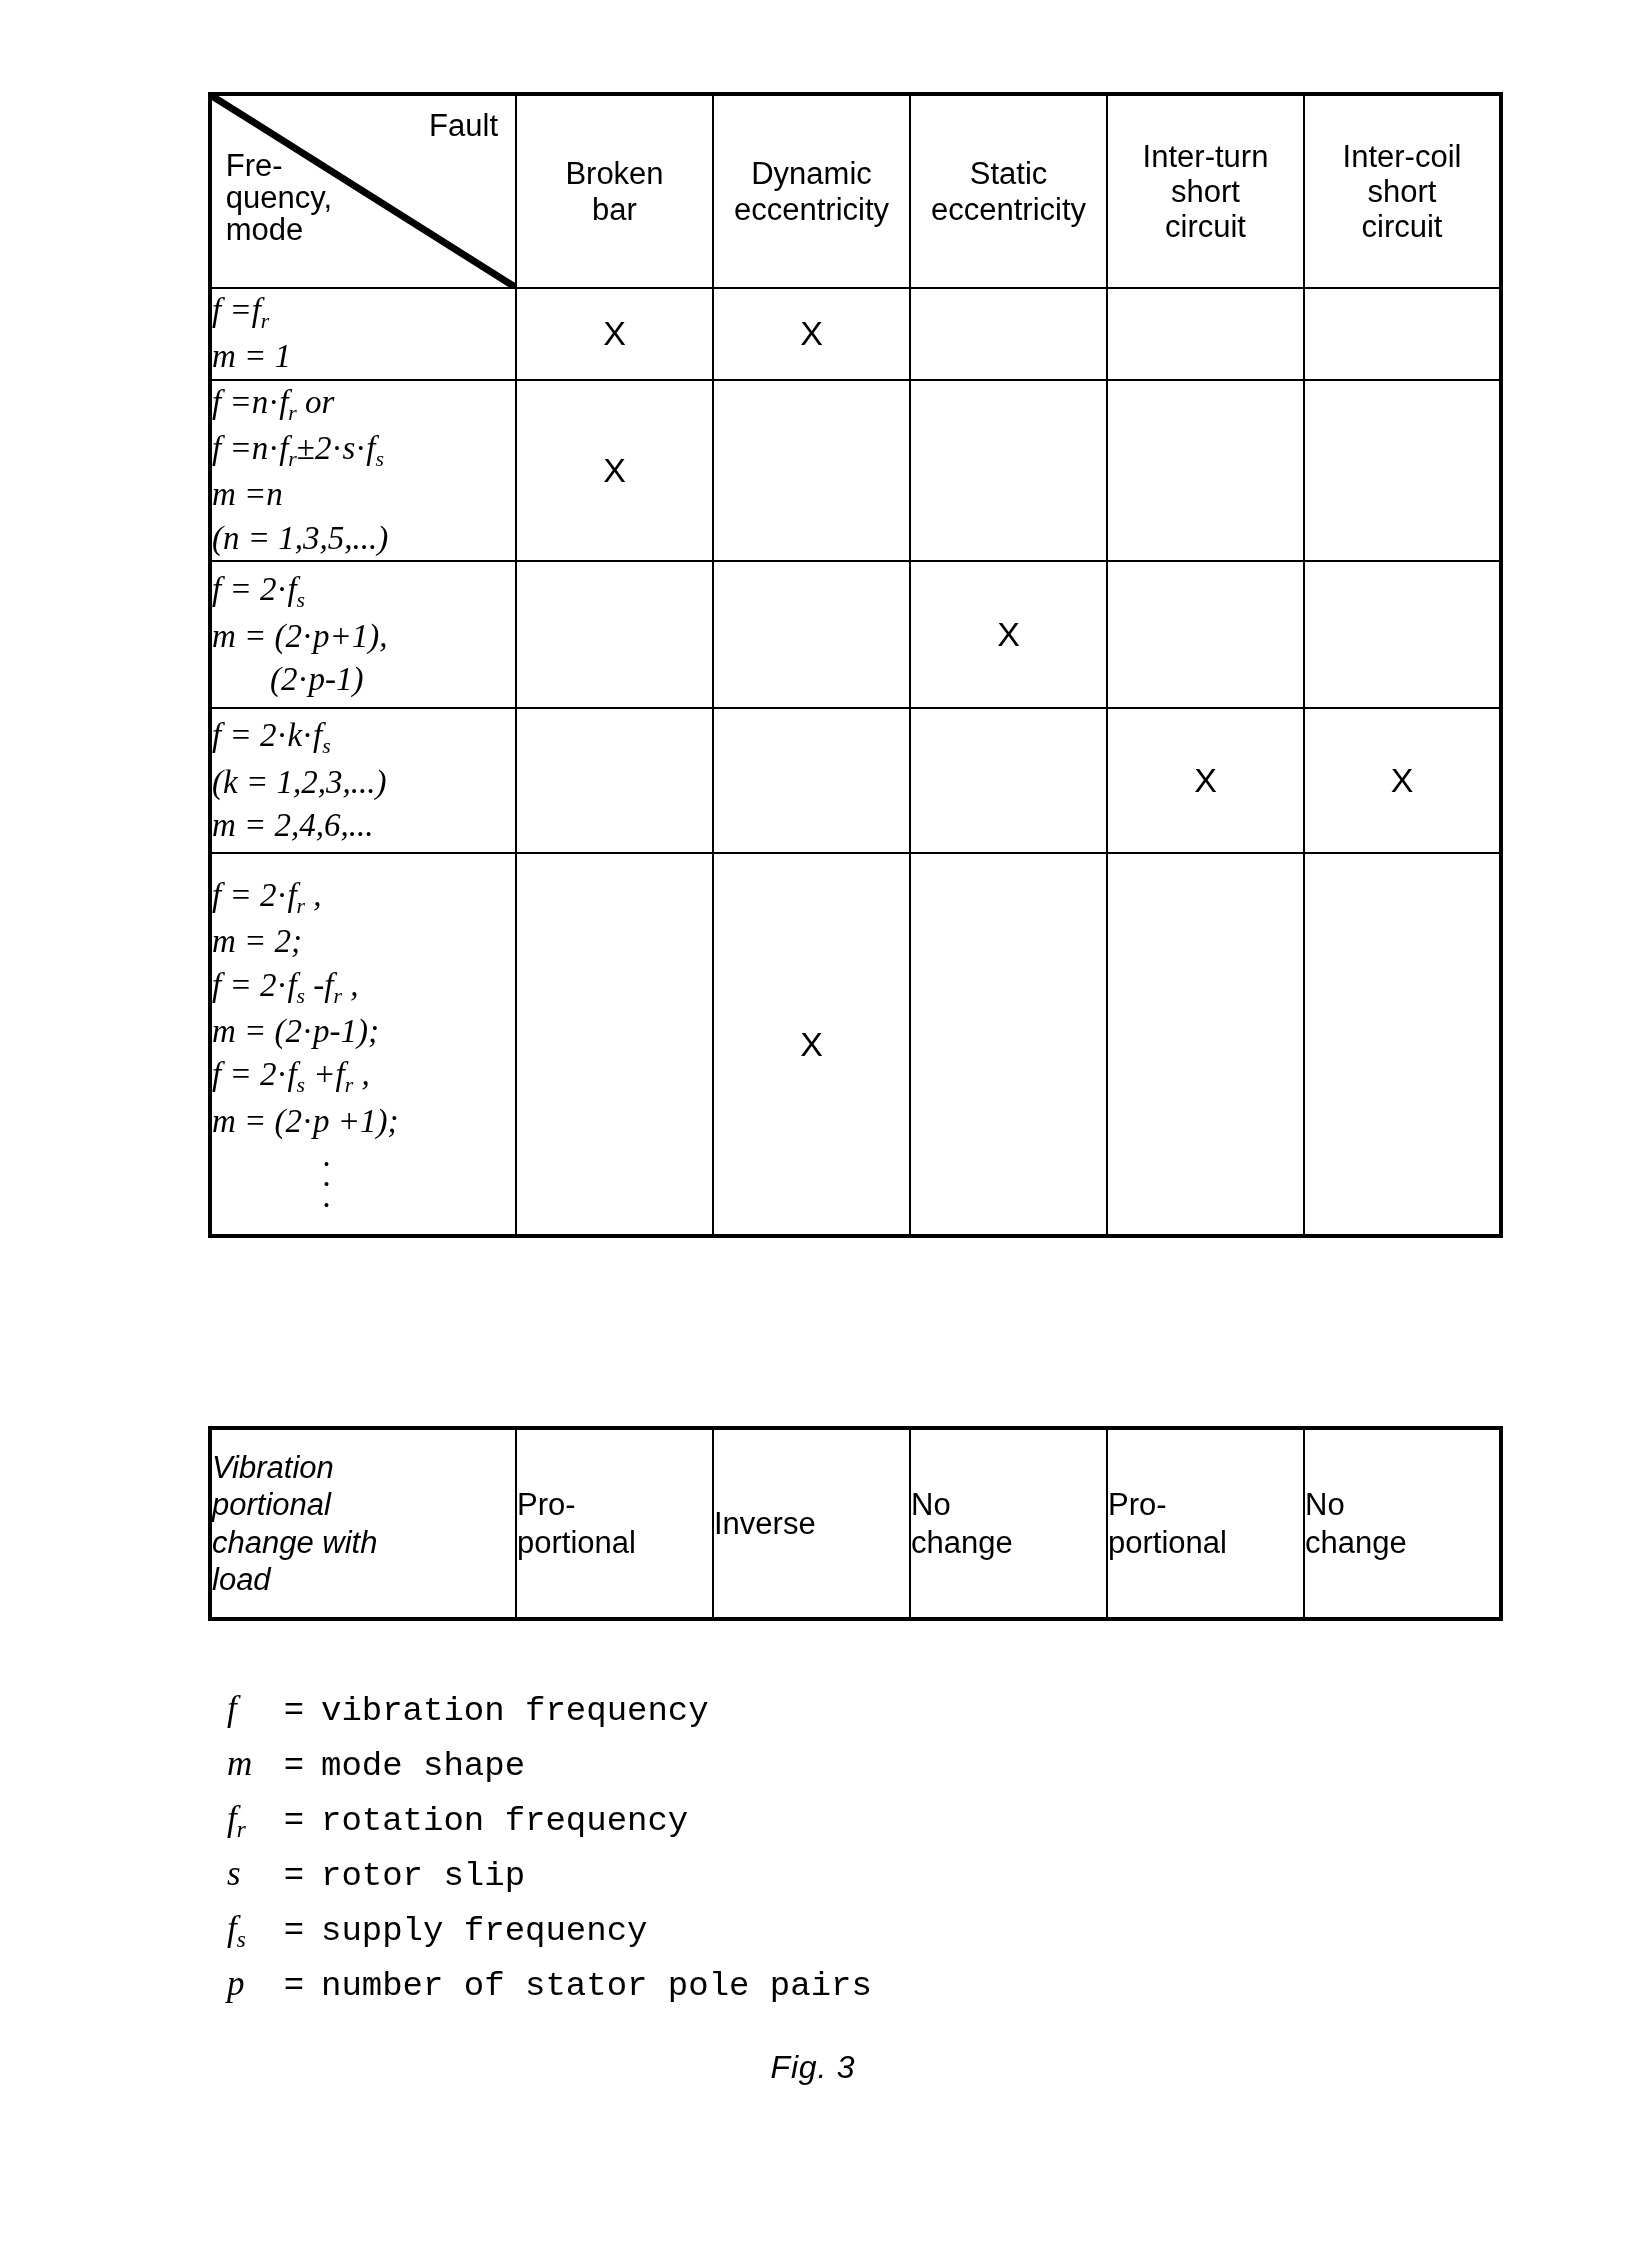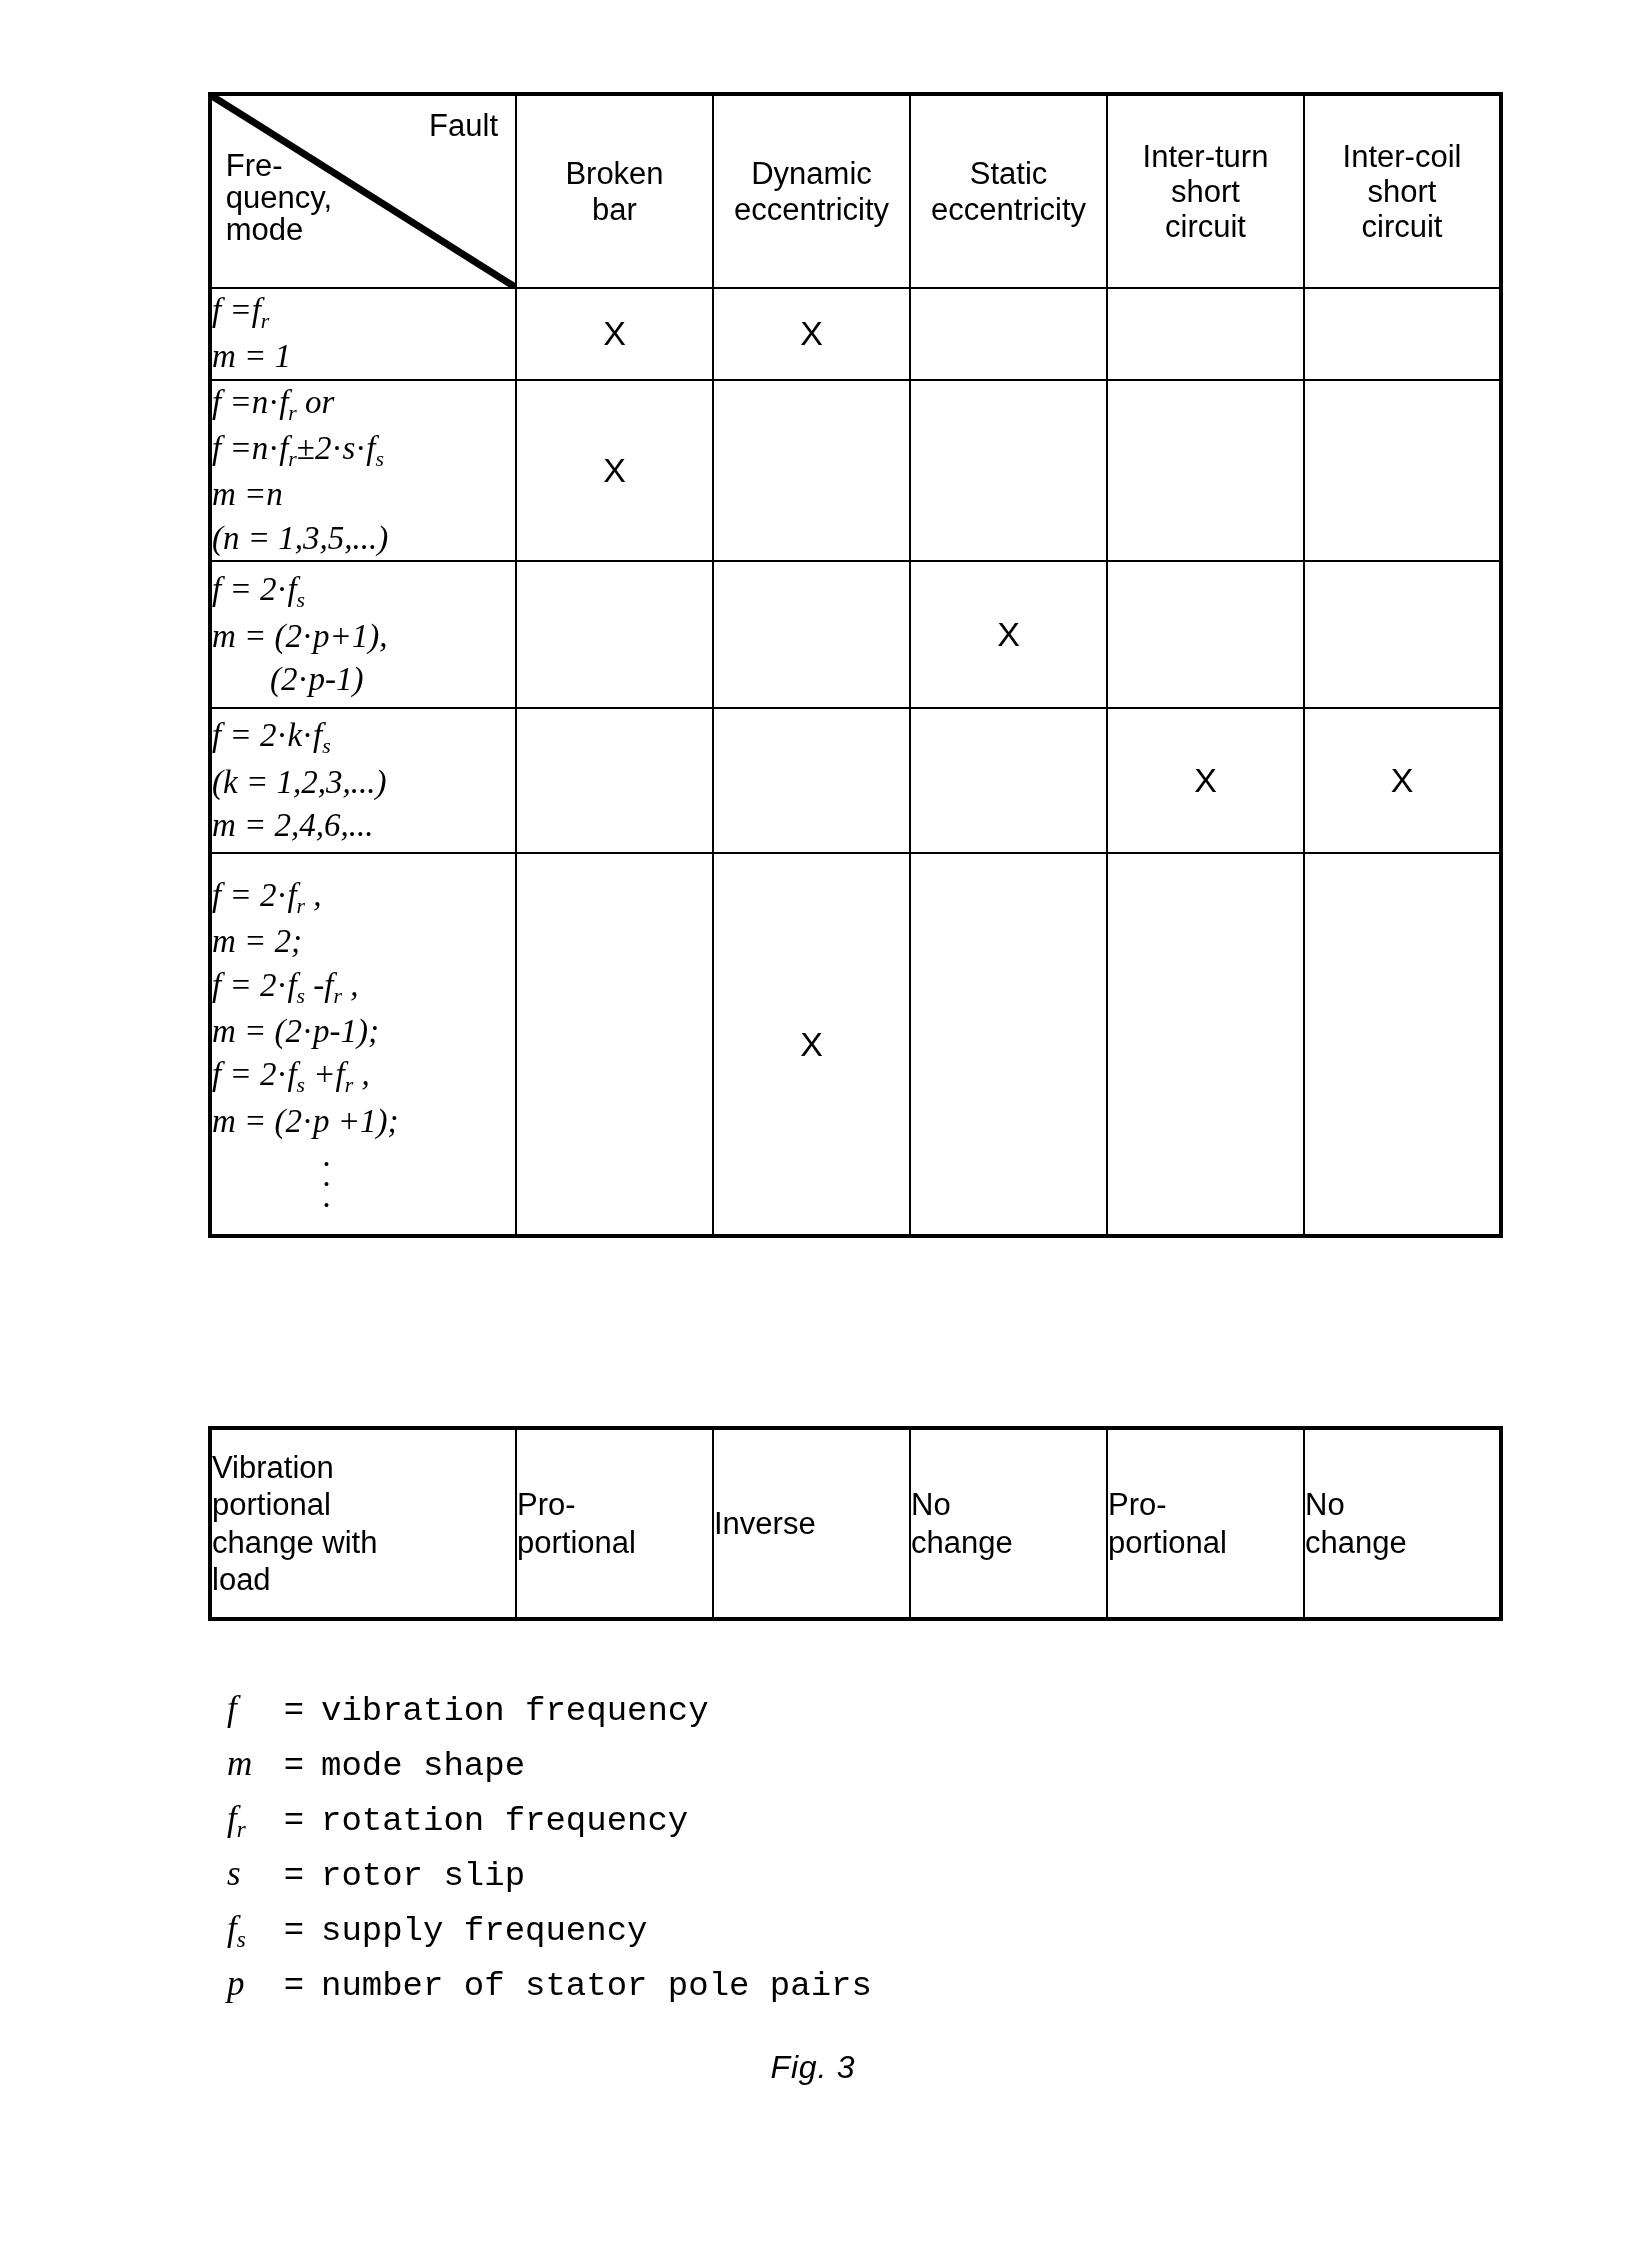--- a/index.html
+++ b/index.html
@@ -133,21 +133,21 @@
 
   
   #summary-table {
     left: 208px;
     top: 1426px;
     width: 1291px;
   }
   #summary-table td {
     border-width: 2.3px;
   }
-  #summary-table td.outer-l { border-left-width: 4.6px; }
+  #summary-table td.outer-l { border-left-width: 4.6px; font-style: italic; }
   #summary-table td.outer-r { border-right-width: 4.6px; }
   #summary-table tr td { border-top-width: 4.6px; border-bottom-width: 4.6px; }
   .sum-row { height: 191px; }
   .sum-label {
     font-size: 31px;
     line-height: 1.20;
     padding: 6.1px 7.7px 6.1px 17px;
     text-align: left;
   }
   .sum-val {

